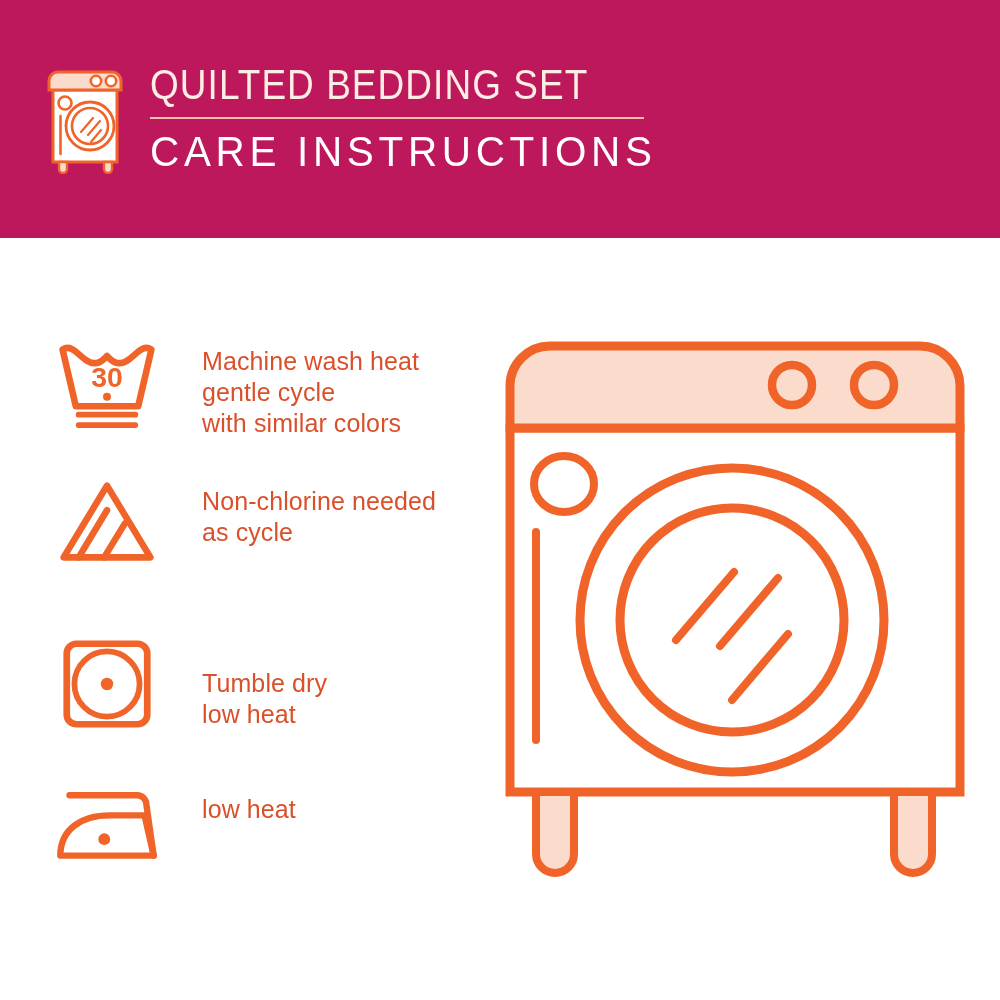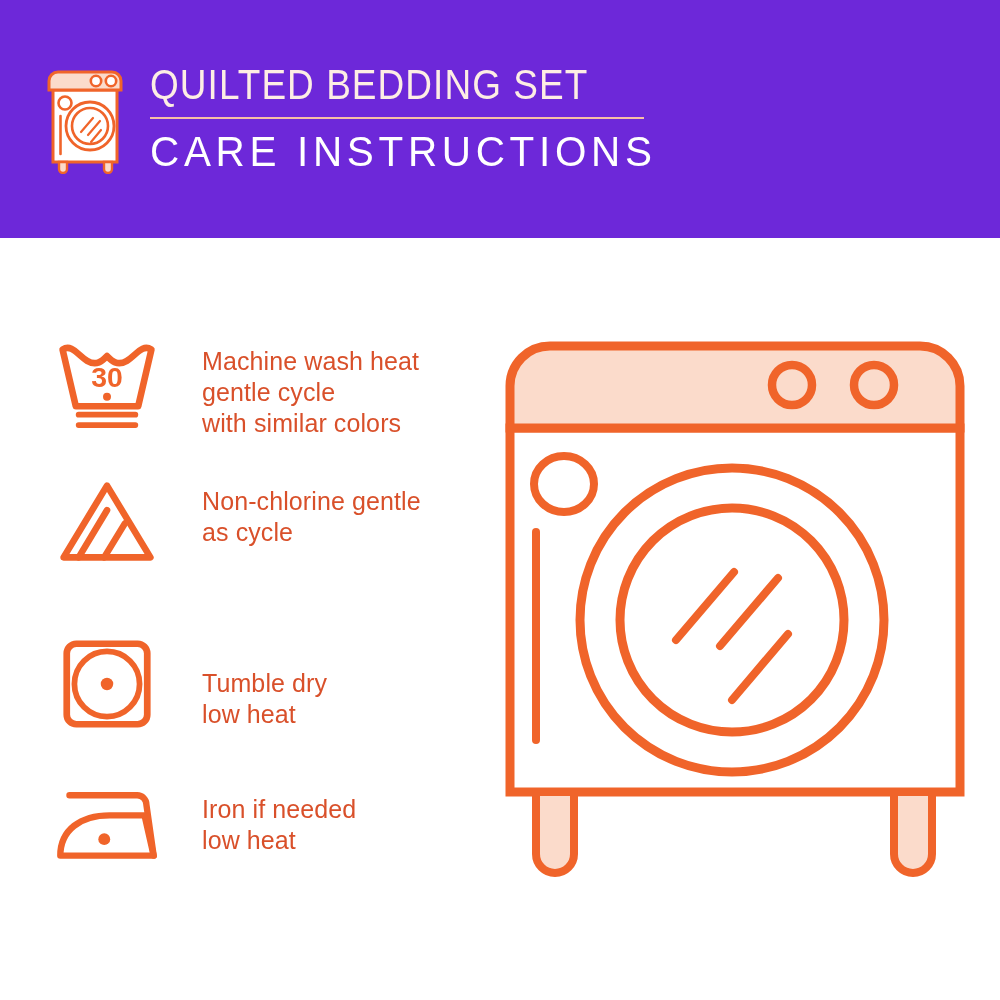--- a/index.html
+++ b/index.html
@@ -15,21 +15,21 @@
     position: relative;
   }
 
   
   .header {
     position: absolute;
     left: 0;
     top: 0;
     width: 1000px;
     height: 238px;
-    background: #6d28d9;
+    background: #be185d;
   }
   .header-inner {
     position: absolute;
     left: 44px;
     top: 62px;
     display: flex;
     align-items: flex-start;
   }
   .logo-icon {
     width: 86px;
@@ -180,21 +180,21 @@
 
   <div class="care-row r1">
     <span class="care-symbol">
       <svg viewBox="0 0 106 92" width="100" height="87" aria-hidden="true">
         <path d="M53 8 L99 84 H7 Z" fill="none" stroke="#F0642A" stroke-width="7" stroke-linejoin="round"></path>
         <line x1="53" y1="34" x2="23" y2="84" stroke="#F0642A" stroke-width="7" stroke-linecap="round"></line>
         <line x1="72" y1="48" x2="50" y2="84" stroke="#F0642A" stroke-width="7" stroke-linecap="round"></line>
       </svg>
     </span>
     <div class="care-text">
-      <span class="ln">Non-chlorine gentle</span>
+      <span class="ln">Non-chlorine needed</span>
       <span class="ln">as cycle</span>
     </div>
   </div>
 
   <div class="care-row r2">
     <span class="care-symbol">
       <svg viewBox="0 0 96 96" width="92" height="92" aria-hidden="true">
         <rect x="6" y="6" width="84" height="84" rx="10" ry="10" fill="none" stroke="#F0642A" stroke-width="7"></rect>
         <circle cx="48" cy="48" r="34" fill="none" stroke="#F0642A" stroke-width="6"></circle>
         <circle cx="48" cy="48" r="6.5" fill="#F0642A"></circle>
@@ -210,21 +210,20 @@
     <span class="care-symbol">
       <svg viewBox="0 0 118 84" width="108" height="77" aria-hidden="true">
 
         <path d="M18 10 H92 a10 10 0 0 1 10 10 L110 76" fill="none" stroke="#F0642A" stroke-width="7" stroke-linecap="round" stroke-linejoin="round"></path>
 
         <path d="M8 76 C8 48 30 32 62 32 H100 L110 76 Z" fill="none" stroke="#F0642A" stroke-width="7" stroke-linejoin="round" stroke-linecap="round"></path>
         <circle cx="56" cy="58" r="6.5" fill="#F0642A"></circle>
       </svg>
     </span>
     <div class="care-text">
-      <span class="ln">Iron if needed</span>
       <span class="ln">low heat</span>
     </div>
   </div>
 
 </div>
 
 <div class="machine">
   <svg viewBox="0 0 510 620" width="510" height="620" aria-hidden="true">
 
     <rect x="30" y="108" width="450" height="364" fill="#FFFFFF" stroke="#F0642A" stroke-width="9"></rect>

